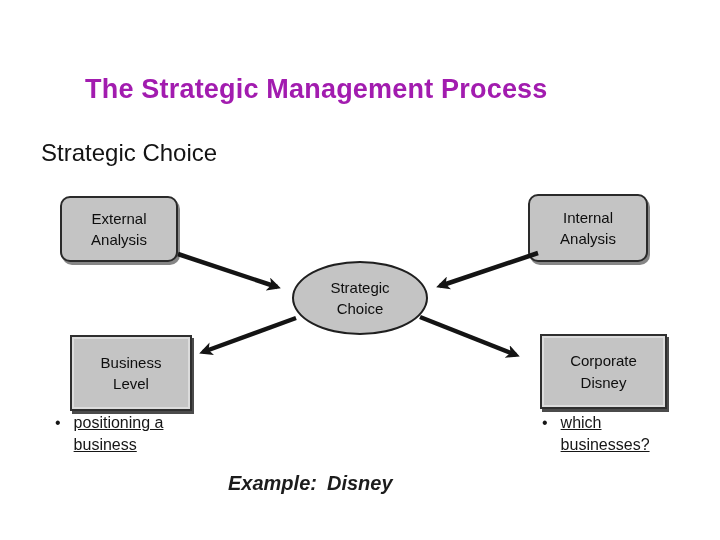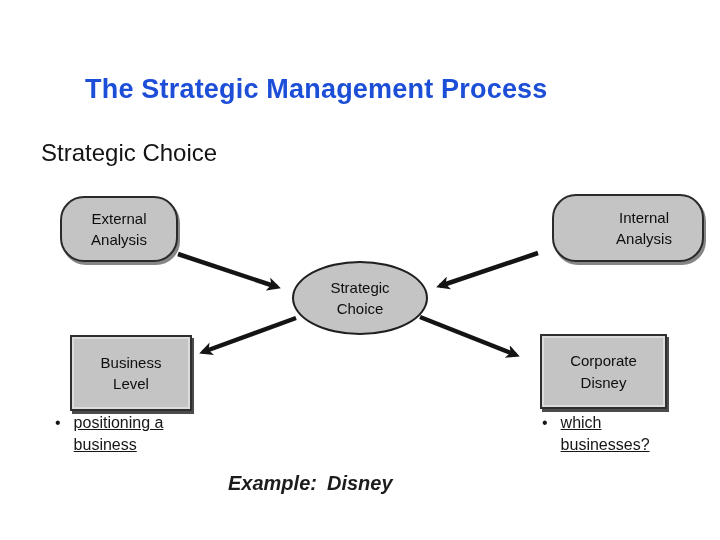--- a/index.html
+++ b/index.html
@@ -6,51 +6,51 @@
   .slide{
     position:relative;
     width:720px;height:540px;
     background:#ffffff;
     overflow:hidden;
     font-family:"Liberation Sans", sans-serif;
     color:#161616;
   }
   .title{
     position:absolute;left:85px;top:74px;
-    font-size:27px;font-weight:bold;color:#1d4ed8;
+    font-size:27px;font-weight:bold;color:#a21caf;
     letter-spacing:0.2px;white-space:nowrap;
   }
   .subtitle{
     position:absolute;left:41px;top:139px;
     font-size:24px;font-weight:normal;color:#141414;
     white-space:nowrap;
   }
   .node{
     position:absolute;
     background:#c4c4c4;
     display:flex;align-items:center;justify-content:center;
     text-align:center;
     font-size:15px;line-height:1.42;color:#0e0e0e;
   }
   .node .lbl{max-width:80px;}
   .rounded{
     border:2px solid #2a2a2a;
-    border-radius:24px;
+    border-radius:10px;
     box-shadow:2px 3px 0 rgba(35,35,35,0.55);
   }
   .rect{
     border:2px solid #2f2f2f;
     box-shadow:2px 3px 0 rgba(15,15,15,0.75), inset 0 0 0 2px #dcdcdc;
   }
   .ellipse{
     border:2px solid #1f1f1f;
     border-radius:50%;
   }
   #node-external{left:60px;top:196px;width:114px;height:62px;}
-  #node-internal{left:552px;top:194px;width:116px;height:64px;padding-left:32px;}
+  #node-internal{left:528px;top:194px;width:116px;height:64px;}
   #node-center{left:292px;top:261px;width:132px;height:70px;}
   #node-business{left:57px;top:335px;width:118px;height:72px;margin-left:13px;}
   #node-corporate{left:540px;top:334px;width:123px;height:71px;}
   .arrows{position:absolute;left:0;top:0;width:720px;height:540px;pointer-events:none;}
   .bullet{
     position:absolute;
     display:flex;align-items:flex-start;
     font-size:16px;line-height:1.38;color:#161616;
   }
   #bullet-left{left:55px;top:412px;}

